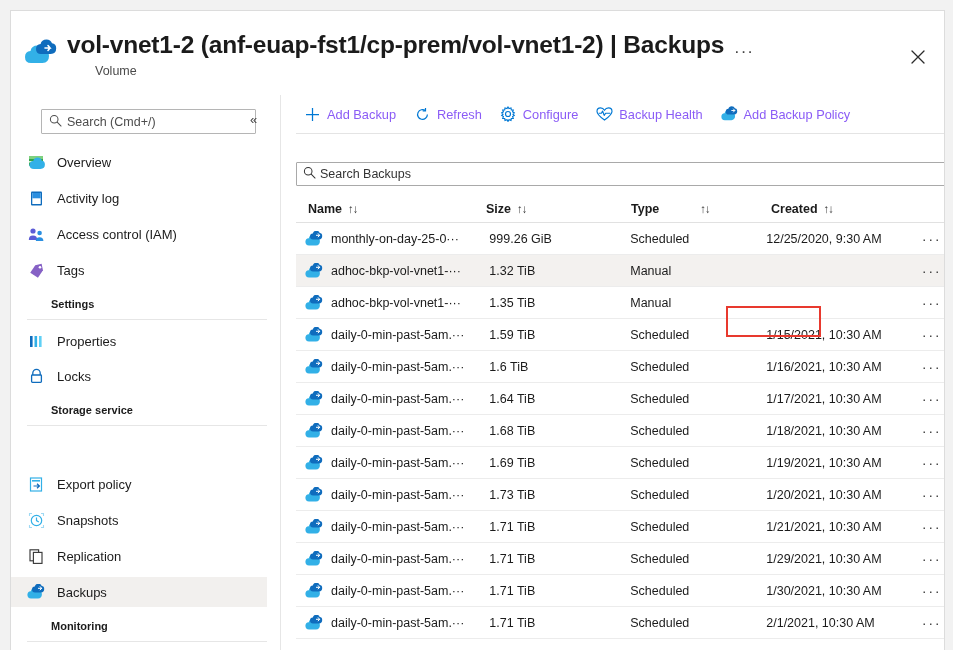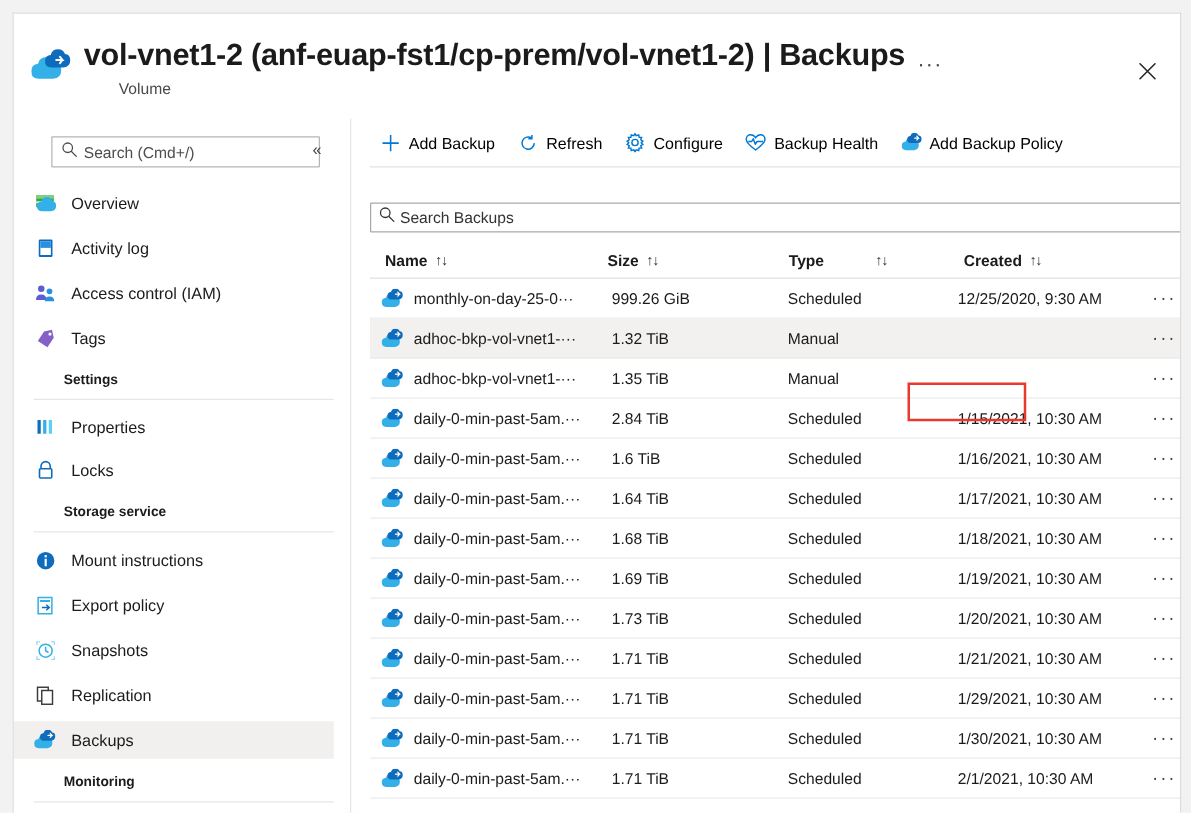--- a/index.html
+++ b/index.html
@@ -100,21 +100,21 @@
     width: 664px; height: 556px; background: #fff;
   }
   #toolbar {
     position: absolute; left: 0; top: 0; width: 100%; height: 38px;
     display: flex; align-items: center; padding-left: 22px; gap: 18px;
   }
   .tb-item {
     display: flex; align-items: center; gap: 6px; cursor: pointer;
     height: 26px;
   }
-  .tb-label { font-size: 12.8px; color: #000000; white-space: nowrap; }
+  .tb-label { font-size: 12.8px; color: #8b5cf6; white-space: nowrap; }
   .tb-icon {
     width: 17px; height: 17px;
     display: flex; align-items: center; justify-content: center;
   }
   #toolbar-rule {
     position: absolute; left: 14px; top: 38px; width: 650px; height: 1px;
     background: #e4e4e4;
   }
 
   #grid-search {
@@ -276,30 +276,20 @@
           <path d="M4.8 7 V5 a3.7 3.7 0 0 1 7.4 0 V7" fill="none" stroke="#0f6cbd" stroke-width="1.3"></path>
           <rect x="3.6" y="7" width="9.8" height="7.4" rx="0.8" fill="none" stroke="#0f6cbd" stroke-width="1.3"></rect>
         </svg>
       </span>
       <span class="nav-label">Locks</span>
     </div>
 
     <div class="nav-group" style="top:309px">Storage service</div>
     <div class="nav-rule" style="top:330px"></div>
 
-    <div class="nav-item" style="top:338px">
-      <span class="nav-icon">
-        <svg width="17" height="17" viewBox="0 0 17 17">
-          <circle cx="8.5" cy="8.5" r="7" fill="#0f6cbd"></circle>
-          <rect x="7.7" y="7" width="1.7" height="6" fill="#fff"></rect>
-          <rect x="7.7" y="4" width="1.7" height="1.9" fill="#fff"></rect>
-        </svg>
-      </span>
-      <span class="nav-label">Mount instructions</span>
-    </div>
 
     <div class="nav-item" style="top:374px">
       <span class="nav-icon">
         <svg width="17" height="17" viewBox="0 0 17 17">
           <rect x="2.5" y="2" width="11" height="13" fill="none" stroke="#32b0e7" stroke-width="1.2"></rect>
           <rect x="4" y="4" width="8" height="1.6" fill="#32b0e7"></rect>
           <path d="M5.5 10 H11 M9 7.8 L11.4 10 L9 12.2" stroke="#0f6cbd" stroke-width="1.2" fill="none"></path>
         </svg>
       </span>
       <span class="nav-label">Export policy</span>
@@ -481,21 +471,21 @@
           </div>
           <div class="tr">
             <span class="row-icon">
               <svg width="18" height="16" viewBox="0 0 18 16">
                 <path d="M4 14.5 q-3.6 0 -3.6 -3.7 q0 -3.3 3.4 -3.6 q0.7 -3.3 4.2 -3.3 q3.1 0 3.9 2.8 q3 0.2 3 3.5 q0 3.9 -3.9 4.3 z" fill="#32b0e7"></path>
                 <path d="M8 8.5 q-3 0 -3 -3 q0 -2.8 2.8 -3 q0.6 -2.8 3.6 -2.8 q2.5 0 3.3 2.3 q2.5 0.2 2.5 3 q0 3.2 -3.2 3.5 z" fill="#0f6cbd"></path>
                 <path d="M11.4 4.3 h3.2 l-1.4 -1.6 M14.6 4.3 l-1.4 1.6" stroke="#fff" stroke-width="1" fill="none" stroke-linecap="round"></path>
               </svg>
             </span>
             <span class="td td-name">daily-0-min-past-5am.···</span>
-            <span class="td col-size">2.84 TiB</span>
+            <span class="td col-size">1.59 TiB</span>
             <span class="td col-type">Scheduled</span>
             <span class="td col-created">1/15/2021, 10:30 AM</span>
             <span class="ellipsis-btn">···</span>
           </div>
           <div class="tr">
             <span class="row-icon">
               <svg width="18" height="16" viewBox="0 0 18 16">
                 <path d="M4 14.5 q-3.6 0 -3.6 -3.7 q0 -3.3 3.4 -3.6 q0.7 -3.3 4.2 -3.3 q3.1 0 3.9 2.8 q3 0.2 3 3.5 q0 3.9 -3.9 4.3 z" fill="#32b0e7"></path>
                 <path d="M8 8.5 q-3 0 -3 -3 q0 -2.8 2.8 -3 q0.6 -2.8 3.6 -2.8 q2.5 0 3.3 2.3 q2.5 0.2 2.5 3 q0 3.2 -3.2 3.5 z" fill="#0f6cbd"></path>
                 <path d="M11.4 4.3 h3.2 l-1.4 -1.6 M14.6 4.3 l-1.4 1.6" stroke="#fff" stroke-width="1" fill="none" stroke-linecap="round"></path>

